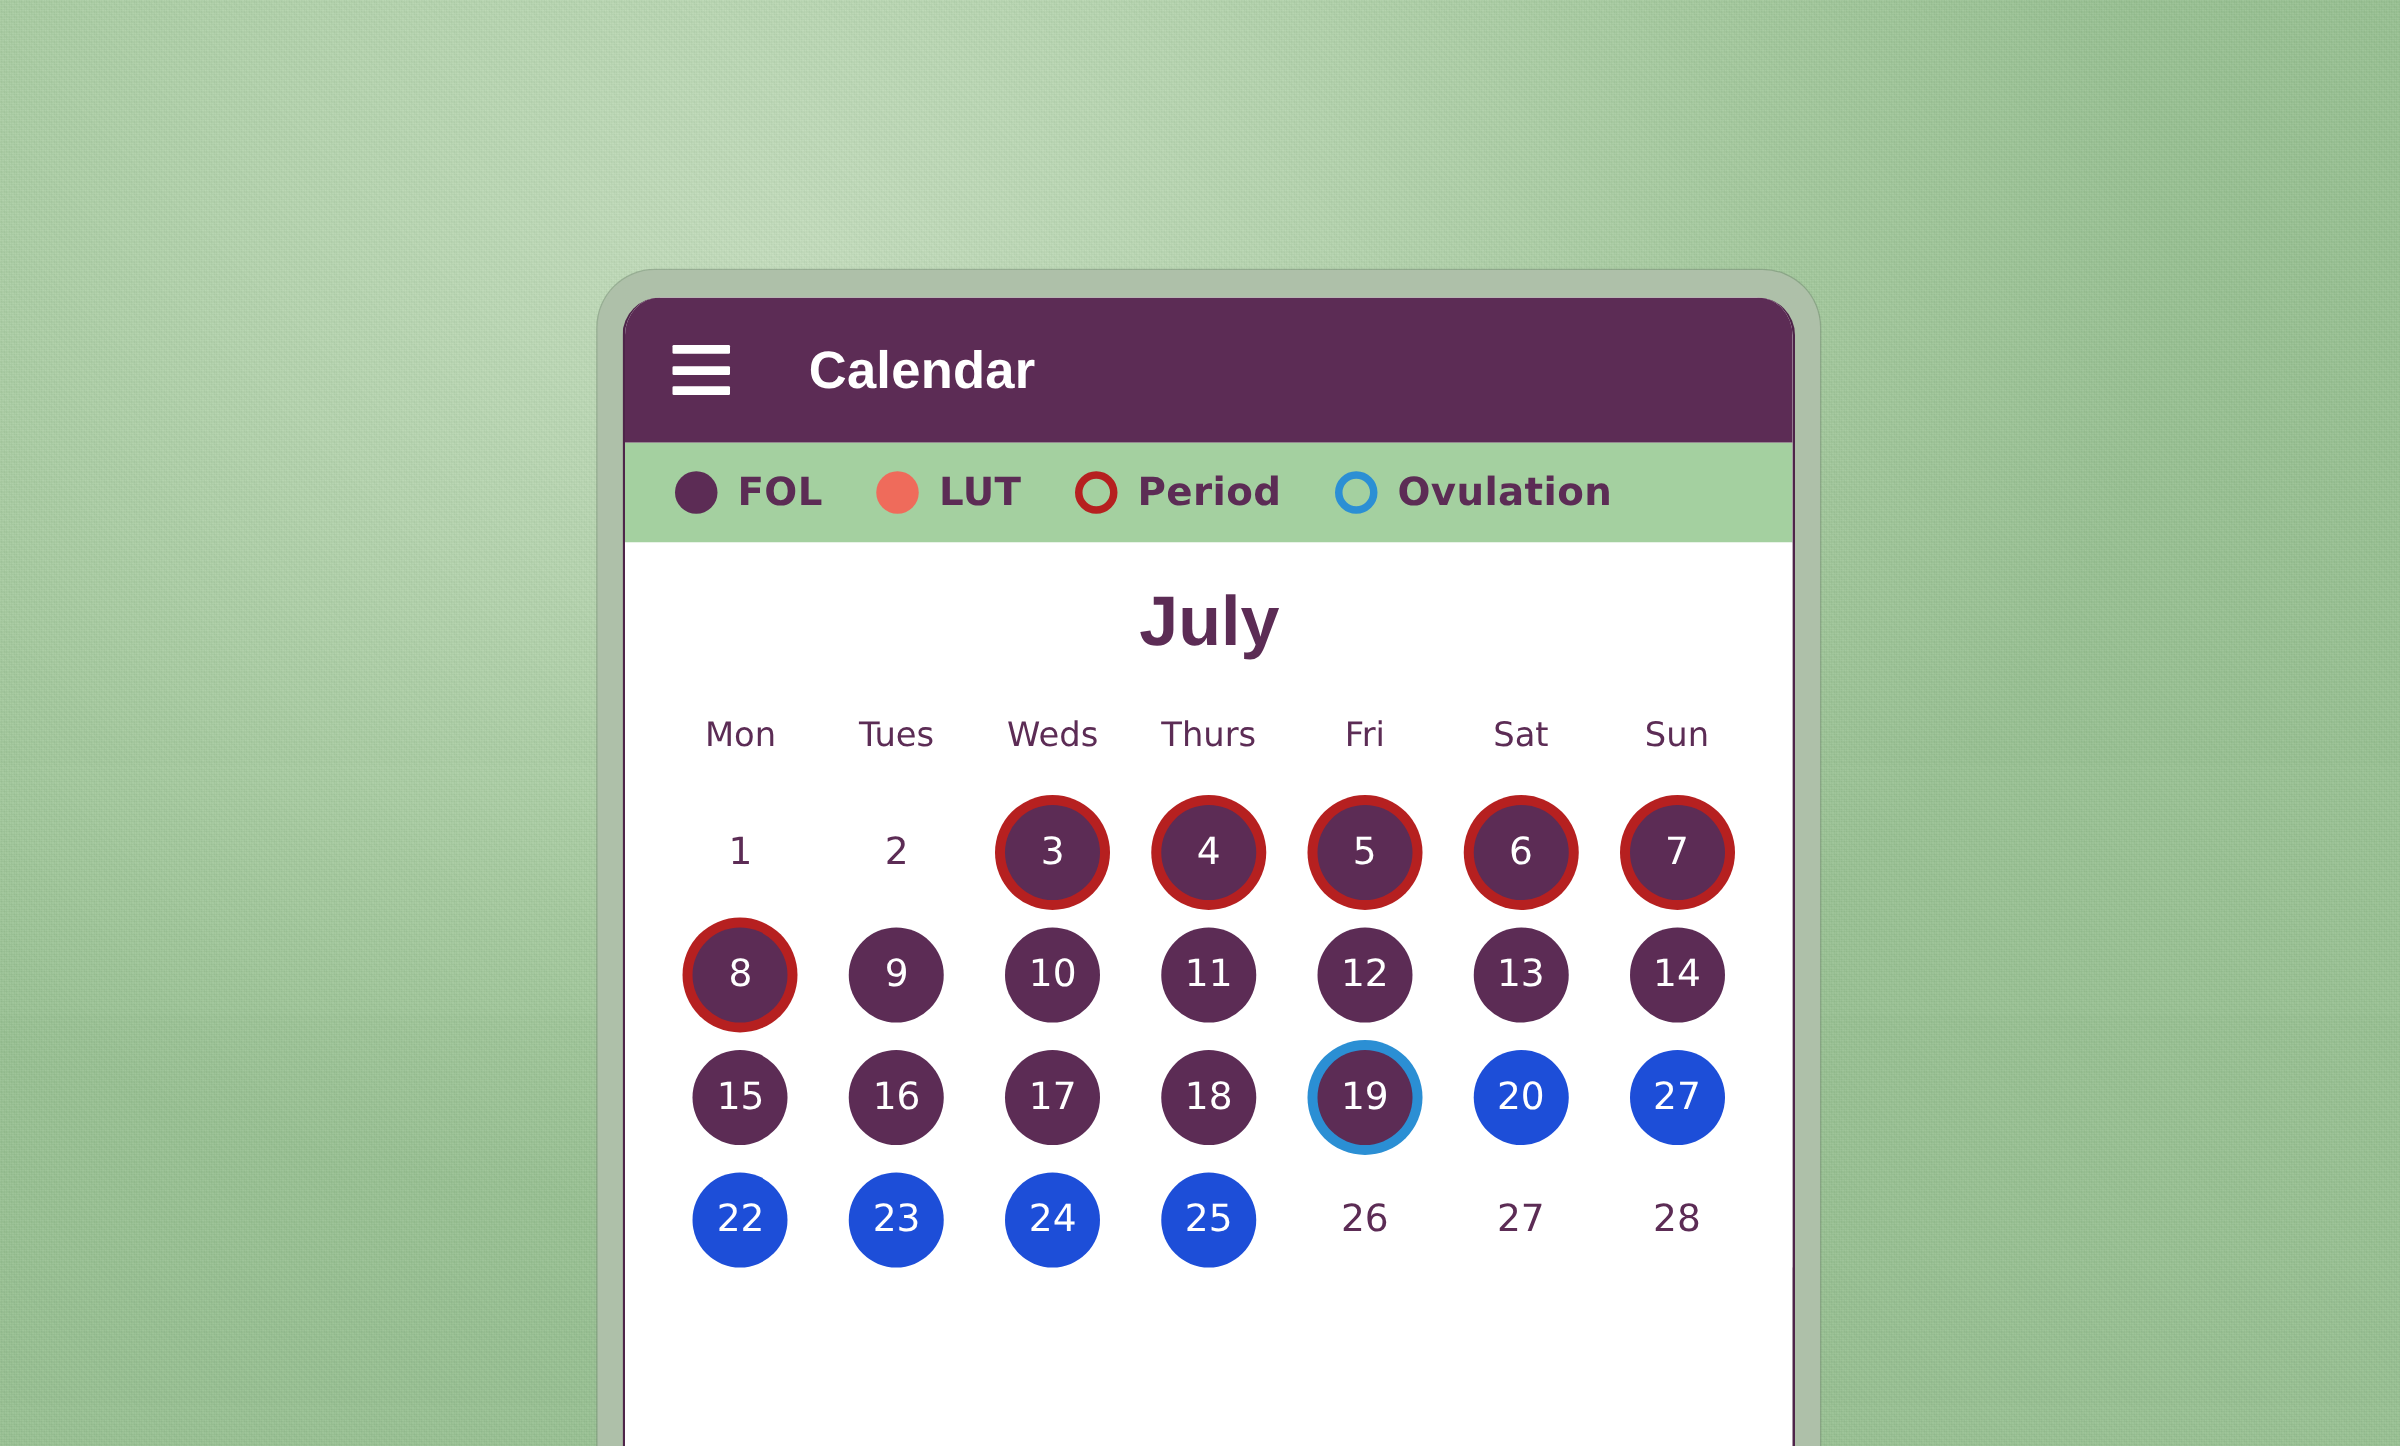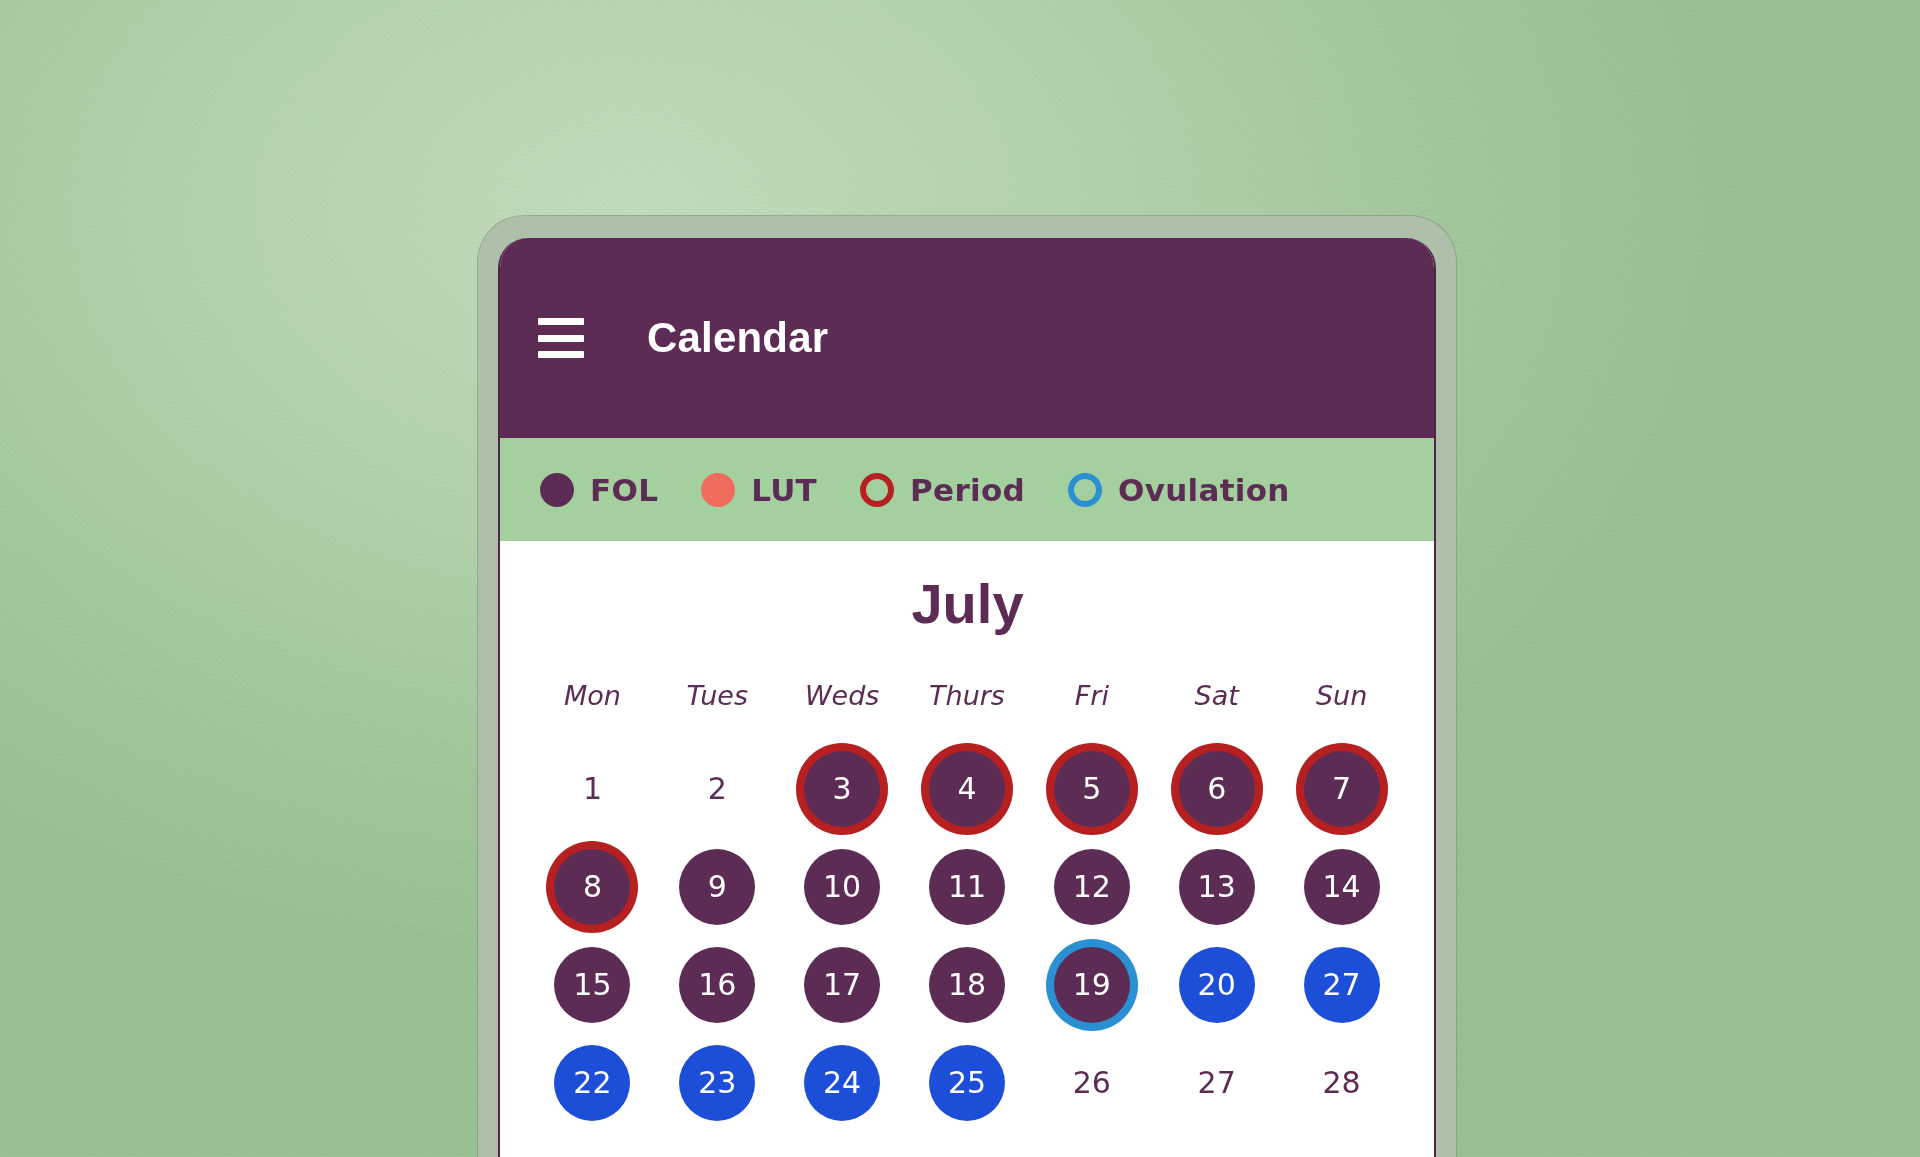--- a/index.html
+++ b/index.html
@@ -55,21 +55,21 @@
     height: 958px;
     background: #ffffff;
     border-radius: 30px 30px 0 0;
     overflow: hidden;
     border-left: 2px solid #4e2449;
     border-right: 2px solid #4e2449;
   }
 
   
   #app-bar {
-    height: 200px;
+    height: 116px;
     background: #5c2c55;
     display: flex;
     align-items: center;
     padding-left: 38px;
     position: relative;
   }
 
   #menu-button {
     width: 46px;
     height: 40px;
@@ -92,21 +92,21 @@
     color: #ffffff;
     font-size: 42px;
     font-weight: bold;
     letter-spacing: .2px;
     font-family: "Liberation Sans", sans-serif;
     white-space: nowrap;
   }
 
   
   #legend-bar {
-    height: 103px;
+    height: 80px;
     background: #a4d0a0;
     display: flex;
     align-items: center;
     padding-left: 40px;
     gap: 0;
   }
 
   .legend-item {
     display: flex;
     align-items: center;
@@ -155,21 +155,20 @@
     display: grid;
     grid-template-columns: repeat(7, 1fr);
     margin-top: 46px;
     padding: 0 30px;
   }
   .weekday-cell {
     text-align: center;
     color: #5c2c55;
     font-size: 27px;
     font-family: "DejaVu Sans", sans-serif;
-    font-style: italic;
   }
 
   #days-grid {
     display: grid;
     grid-template-columns: repeat(7, 1fr);
     row-gap: 22px;
     margin-top: 40px;
     padding: 0 30px;
   }
 

